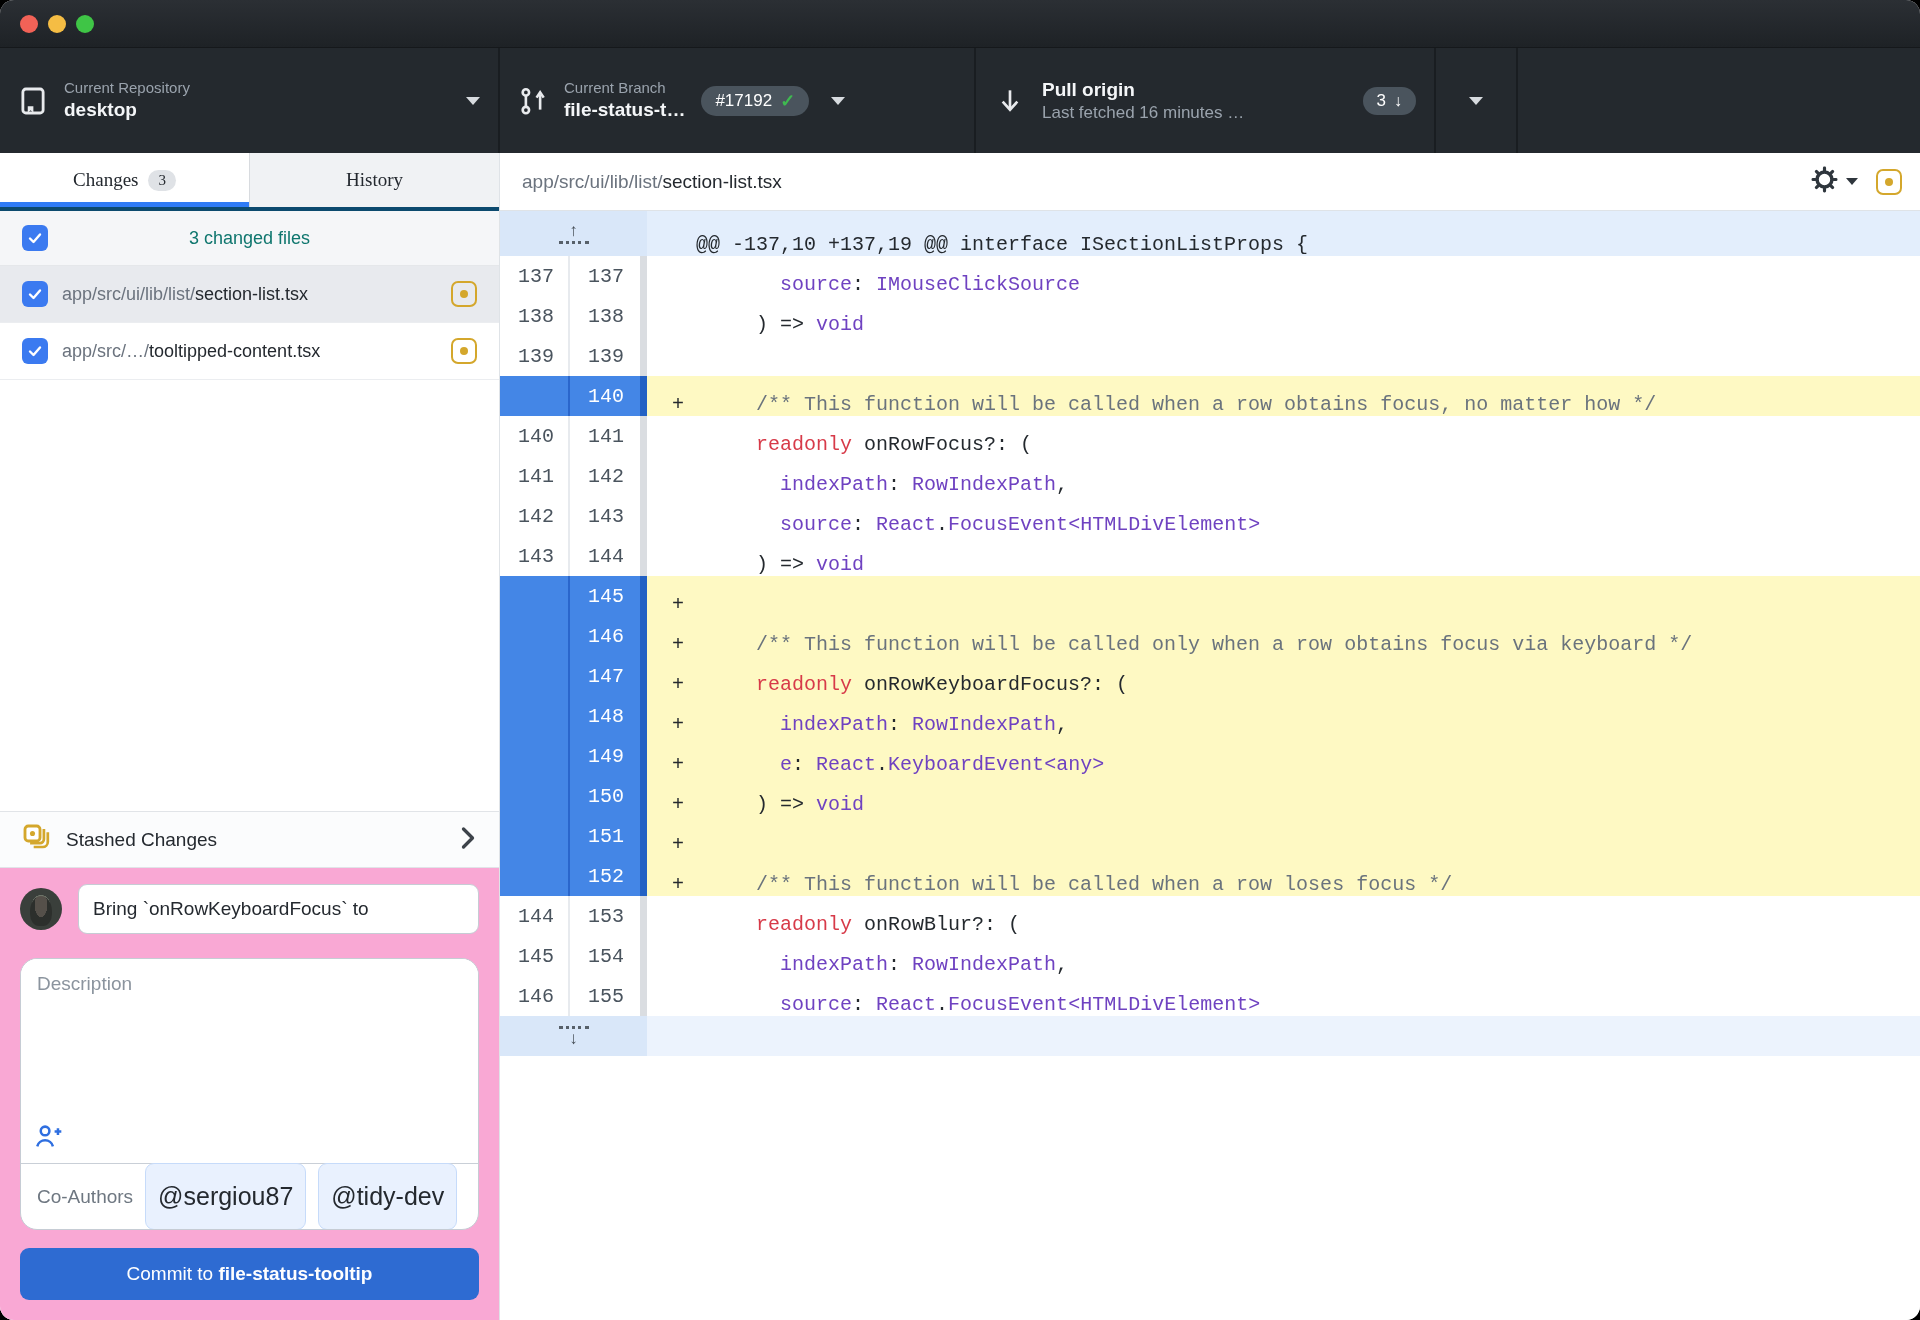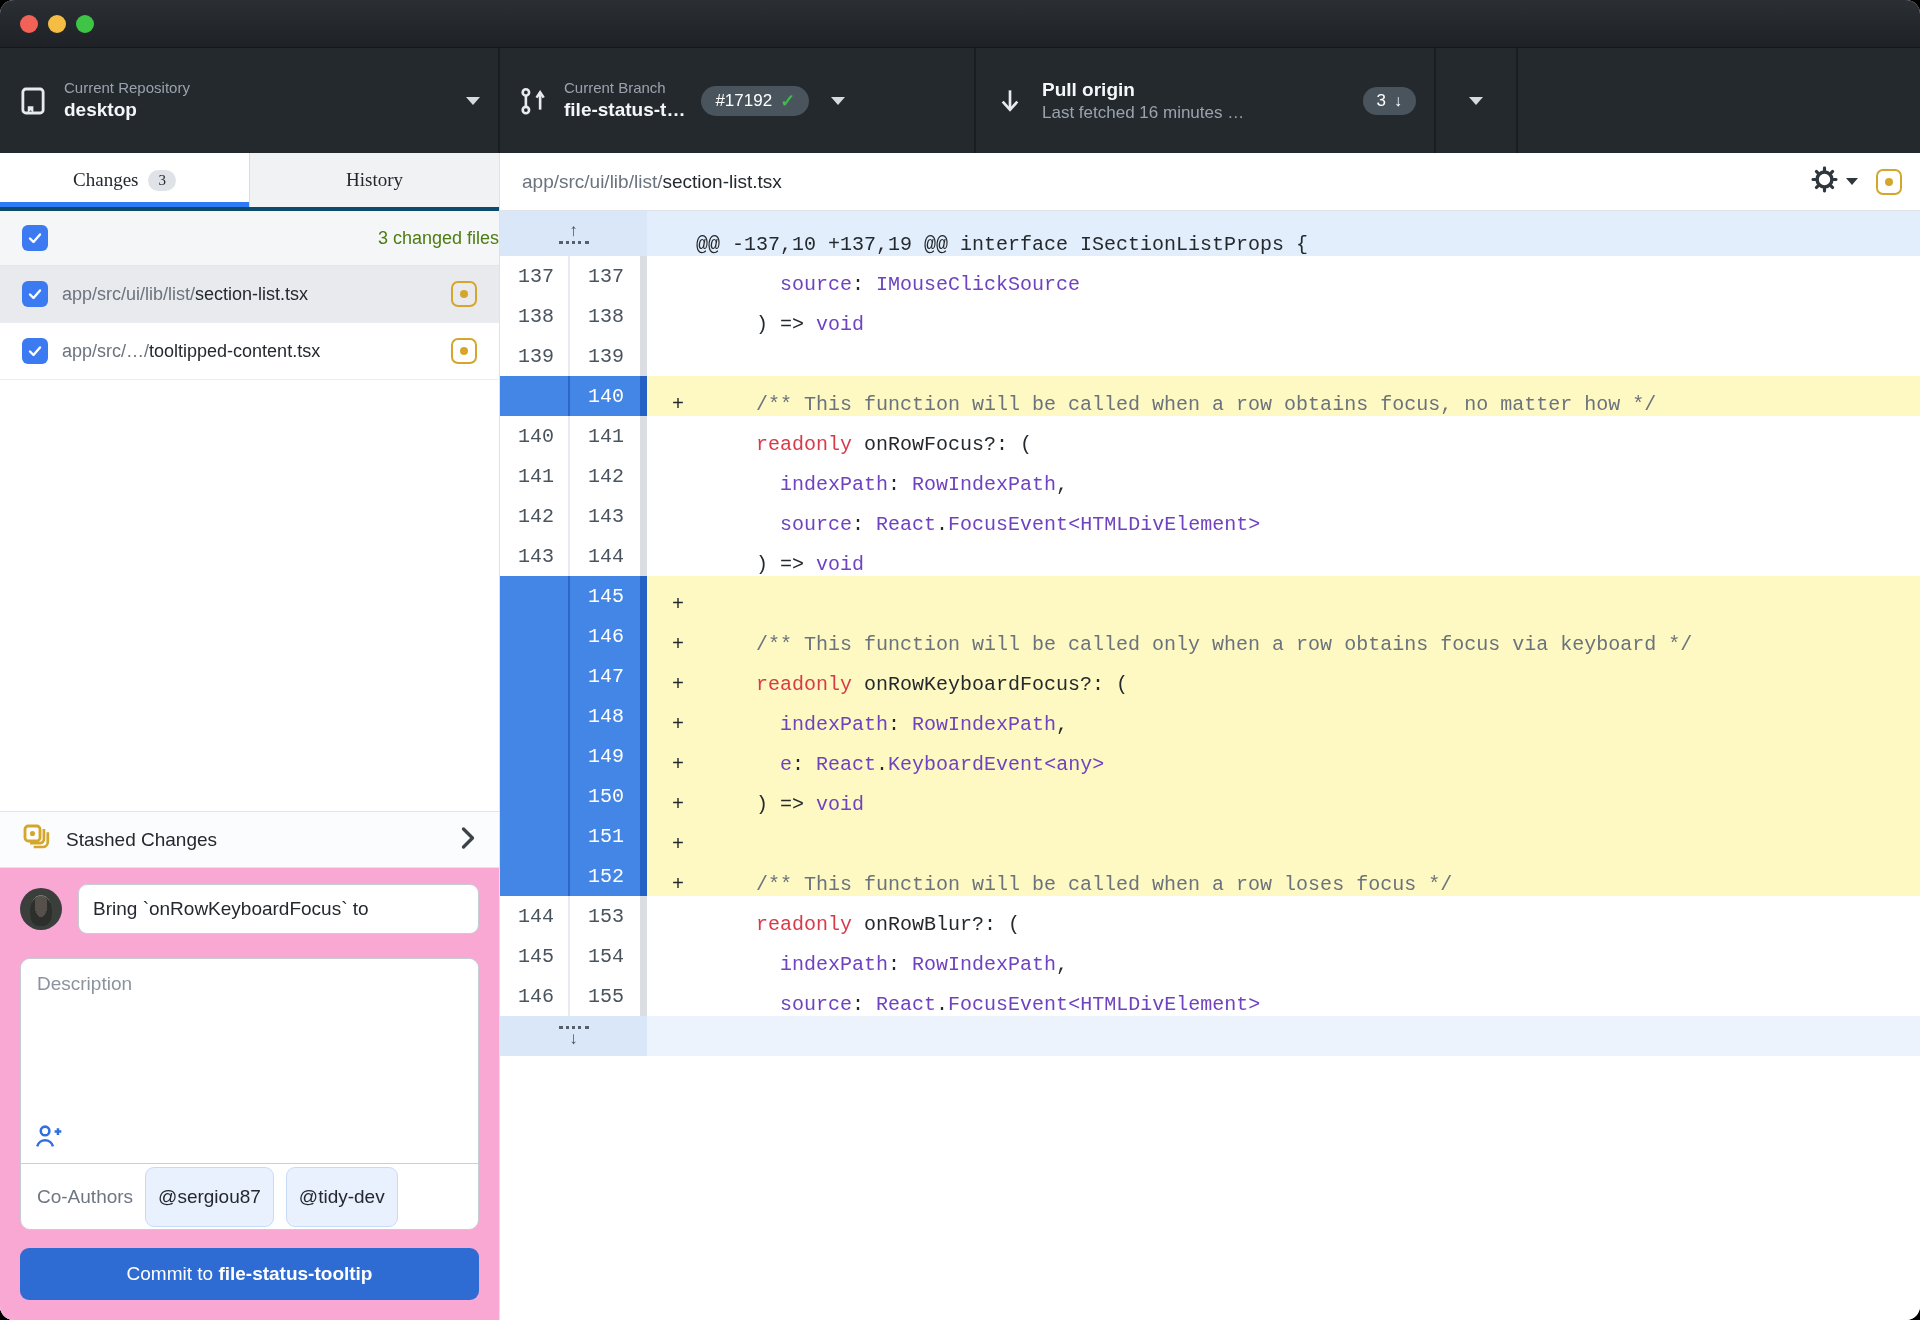--- a/index.html
+++ b/index.html
@@ -48,21 +48,21 @@
   .tabbar { height:58px; flex:0 0 58px; display:flex; border-bottom:4px solid #0c4a6e;font-family:Liberation Serif, serif; }
   .tab { flex:1; display:flex; align-items:center; justify-content:center; gap:10px;
          font-size:19px; color:#24292f; cursor:pointer; position:relative; }
   .tab.active { background:#fff; }
   .tab.active::after { content:""; position:absolute; left:0; right:0; bottom:0; height:5px; background:#2f7bf6; }
   .tab.inactive { background:#f0f2f4; border-left:1px solid #d8dbdf; }
   .tab-badge { background:#dfe2e6; border-radius:12px; font-size:15px; padding:2px 10px; color:#24292f; }
 
   .selectall-row { height:55px; flex:0 0 55px; background:#f5f6f8; border-bottom:1px solid #e5e7ea;
                    display:flex; align-items:center; padding:0 22px; position:relative; }
-  .selectall-label { position:absolute; left:0; right:0; text-align:right; font-size:18px; color:#4d7c0f; }
+  .selectall-label { position:absolute; left:0; right:0; text-align:center; font-size:18px; color:#0f766e; }
 
   .file-row { height:57px; flex:0 0 57px; display:flex; align-items:center; padding:0 22px;
               border-bottom:1px solid #ebedf0; background:#fff; cursor:pointer; font-size:18px; }
   .file-row.selected { background:#e8eaee; }
   .file-path { margin-left:14px; white-space:nowrap; overflow:hidden; flex:1; }
   .file-dir { color:#6b737e; }
   .file-name { color:#24292f; }
   .checkbox { width:26px; height:26px; flex:0 0 26px; background:#3b7af0; border-radius:6px;
               display:flex; align-items:center; justify-content:center; }
   .status-icon { width:26px; height:26px; flex:0 0 26px; border:2.5px solid #d4a72c; border-radius:7px;
@@ -75,31 +75,31 @@
                  display:flex; align-items:center; padding:0 22px; background:#fbfcfd; cursor:pointer; }
   .stashed-label { font-size:19px; color:#24292f; margin-left:14px; flex:1; }
 
   .commit-panel { flex:0 0 auto; background:#f9a8d4; padding:16px 20px 20px 20px; display:flex; flex-direction:column; }
   .summary-row { display:flex; align-items:center; gap:16px; }
   .avatar { width:42px; height:42px; border-radius:50%; background:radial-gradient(circle at 50% 38%, #6d7468 0 26%, #3a3f3b 27% 100%); overflow:hidden; position:relative; flex:0 0 42px; }
   .avatar::after { content:""; position:absolute; left:10px; top:8px; width:22px; height:30px;
                    background:radial-gradient(ellipse at 50% 30%, #55504a 0 40%, #2c2f2c 41%); border-radius:50% 50% 40% 40%; }
   .summary-input { flex:1; height:50px; border:1px solid #c6ccd4; border-radius:9px; background:#fff;
                    font-size:19px; color:#24292f; padding:0 14px; font-family:"Liberation Sans",sans-serif; }
-  .desc-box { margin-top:24px; background:#fff; border:1px solid #c6ccd4; border-radius:10px; overflow:hidden;
+  .desc-box { margin-top:24px; background:#fff; border:1px solid #c6ccd4; border-radius:17px; overflow:hidden;
               display:flex; flex-direction:column; }
   .desc-area { position:relative; height:204px; }
   .desc-textarea { width:100%; height:100%; border:none; resize:none; outline:none; padding:14px 16px;
                    font-size:19px; color:#24292f; font-family:"Liberation Sans",sans-serif; }
   .desc-textarea::placeholder { color:#8b949e; }
   .person-add { position:absolute; left:14px; bottom:10px; cursor:pointer; }
   .coauthor-row { border-top:1px solid #c9cfd7; height:66px; display:flex; align-items:center; padding:0 16px; gap:12px; }
   .coauthor-label { font-size:19px; color:#6e7781; }
   .coauthor-pill { background:#e9f1fe; border:1.5px solid #c6dbfa; border-radius:9px; padding:18px 12px;
-                   font-size:19px; color:#24292f; white-space:nowrap; }
+                   font-size:25px; color:#24292f; white-space:nowrap; }
   .commit-btn { margin-top:18px; height:52px; border:none; border-radius:9px; background:#2e6bd2; color:#fff;
                 font-size:19px; cursor:pointer; font-family:"Liberation Sans",sans-serif; }
   .commit-btn b { font-weight:bold; }
 
   
   .diffpane { flex:1; display:flex; flex-direction:column; min-width:0; background:#fff; }
   .diff-header { height:58px; flex:0 0 58px; border-bottom:1px solid #dfe3e7; background:#fff;
                  display:flex; align-items:center; padding:0 18px 0 22px; font-size:19px; }
   .diff-path { flex:1; white-space:nowrap; overflow:hidden; }
   .diff-actions { display:flex; align-items:center; gap:10px; }

